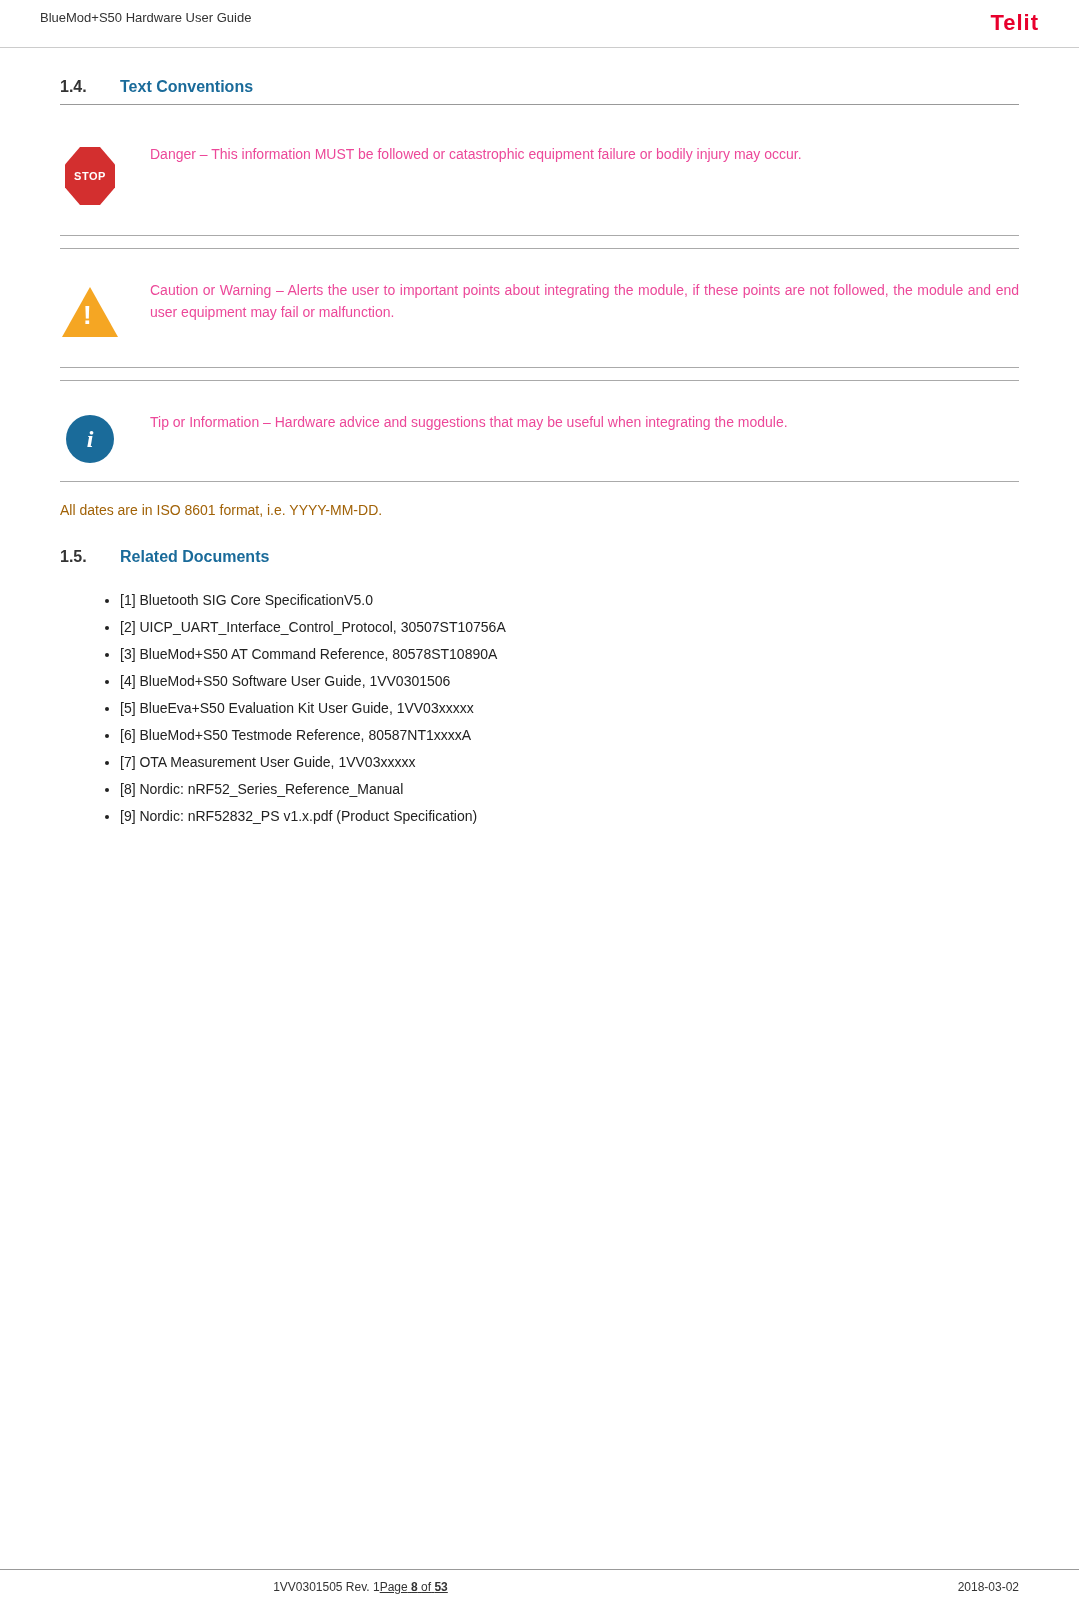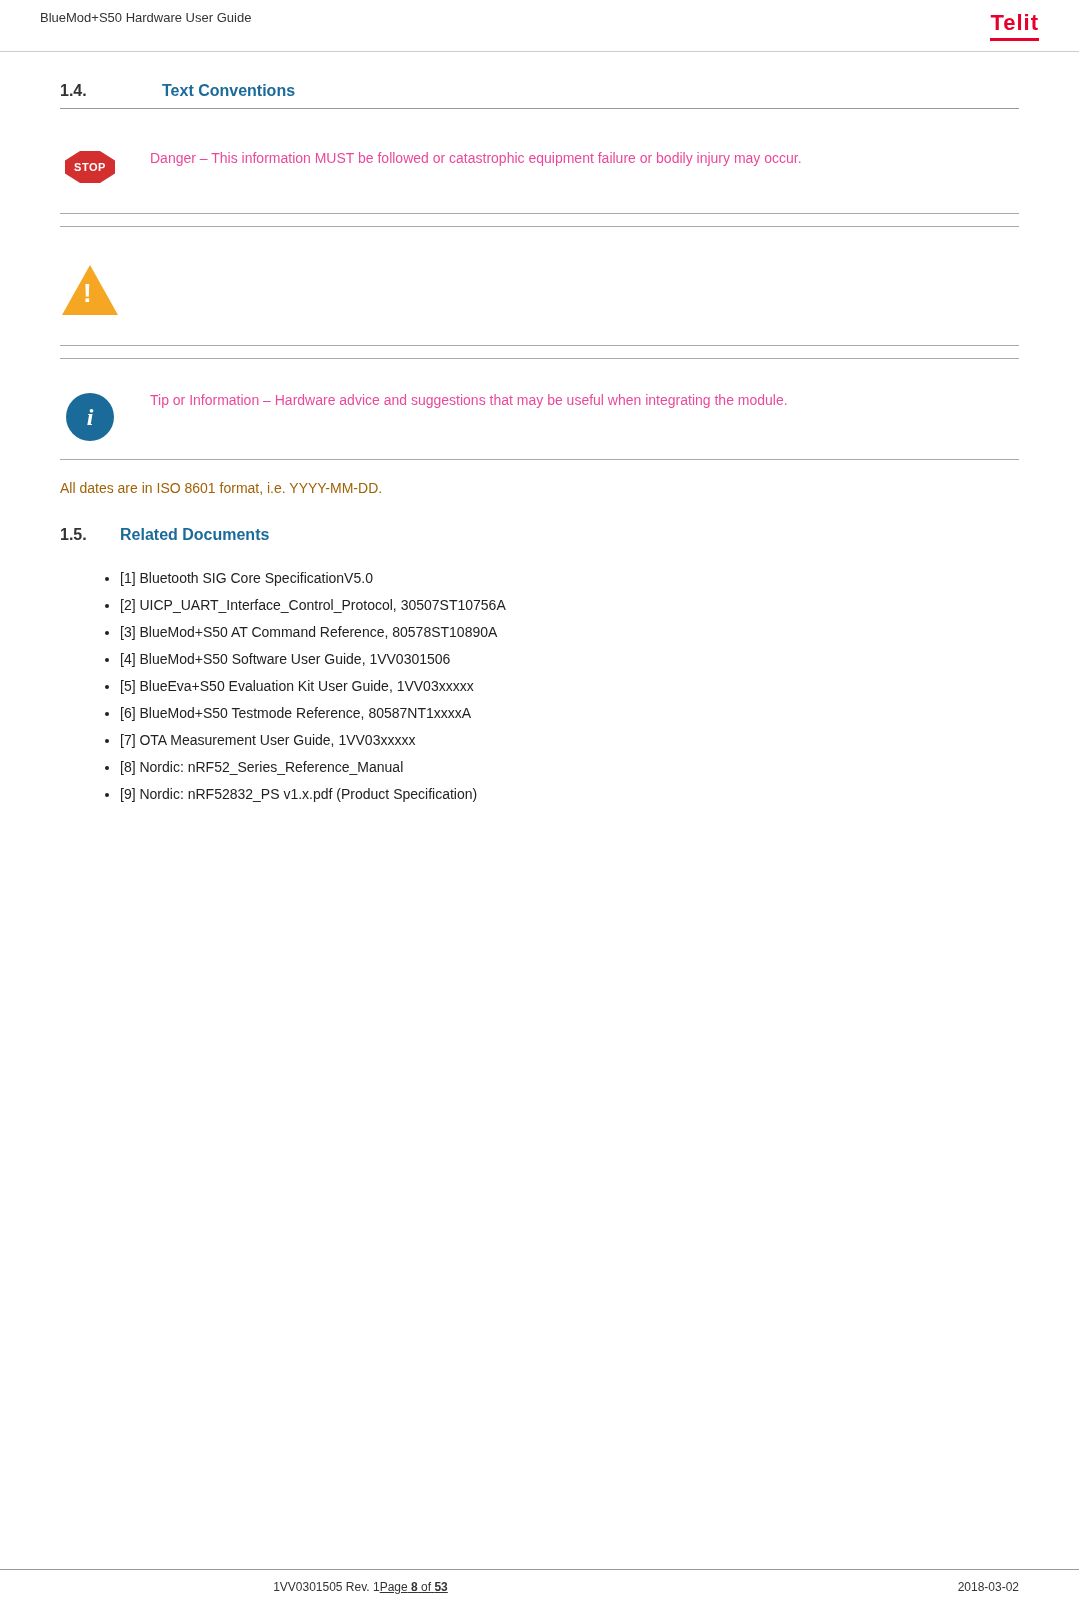--- a/index.html
+++ b/index.html
@@ -36,21 +36,21 @@
       min-height: 48px;
     }
 
     .header-title {
       font-size: 13px;
       color: #333;
     }
 
     .telit-logo {
       display: flex;
-      flex-direction: column;
+      flex-direction: row;
       align-items: flex-end;
     }
 
     .telit-logo-text {
       font-size: 22px;
       font-weight: bold;
       color: #e8002d;
       letter-spacing: 1px;
     }
 
@@ -67,21 +67,20 @@
       flex: 1;
     }
 
     
     .section-heading {
       display: flex;
       align-items: baseline;
       margin-bottom: 20px;
       padding-bottom: 8px;
       border-bottom: 1px solid #999;
-      gap: 42px;
     }
 
     .section-number {
       font-size: 16px;
       font-weight: bold;
       color: #333;
       min-width: 60px;
     }
 
     .section-title {
@@ -102,21 +101,21 @@
       min-width: 60px;
       display: flex;
       justify-content: center;
       align-items: center;
       margin-top: 4px;
     }
 
     
     .stop-icon {
       width: 50px;
-      height: 32px;
+      height: 58px;
       background: #d32f2f;
       clip-path: polygon(30% 0%, 70% 0%, 100% 30%, 100% 70%, 70% 100%, 30% 100%, 0% 70%, 0% 30%);
       display: flex;
       align-items: center;
       justify-content: center;
       color: white;
       font-size: 11px;
       font-weight: bold;
       letter-spacing: 0.5px;
     }
@@ -269,20 +268,21 @@
       <p class="convention-text">Danger – This information MUST be followed or catastrophic equipment failure or bodily injury may occur.</p>
     </div>
 
     <hr class="divider">
     <hr class="divider">
 
     <div class="convention-block">
       <div class="convention-icon" style="padding-top:4px;">
         <div class="warning-icon"></div>
       </div>
+      <p class="convention-text">Caution or Warning – Alerts the user to important points about integrating the module, if these points are not followed, the module and end user equipment may fail or malfunction.</p>
     </div>
 
     <hr class="divider">
     <hr class="divider">
 
     <div class="convention-block">
       <div class="convention-icon">
         <div class="info-icon">
           <span>i</span>
         </div>

